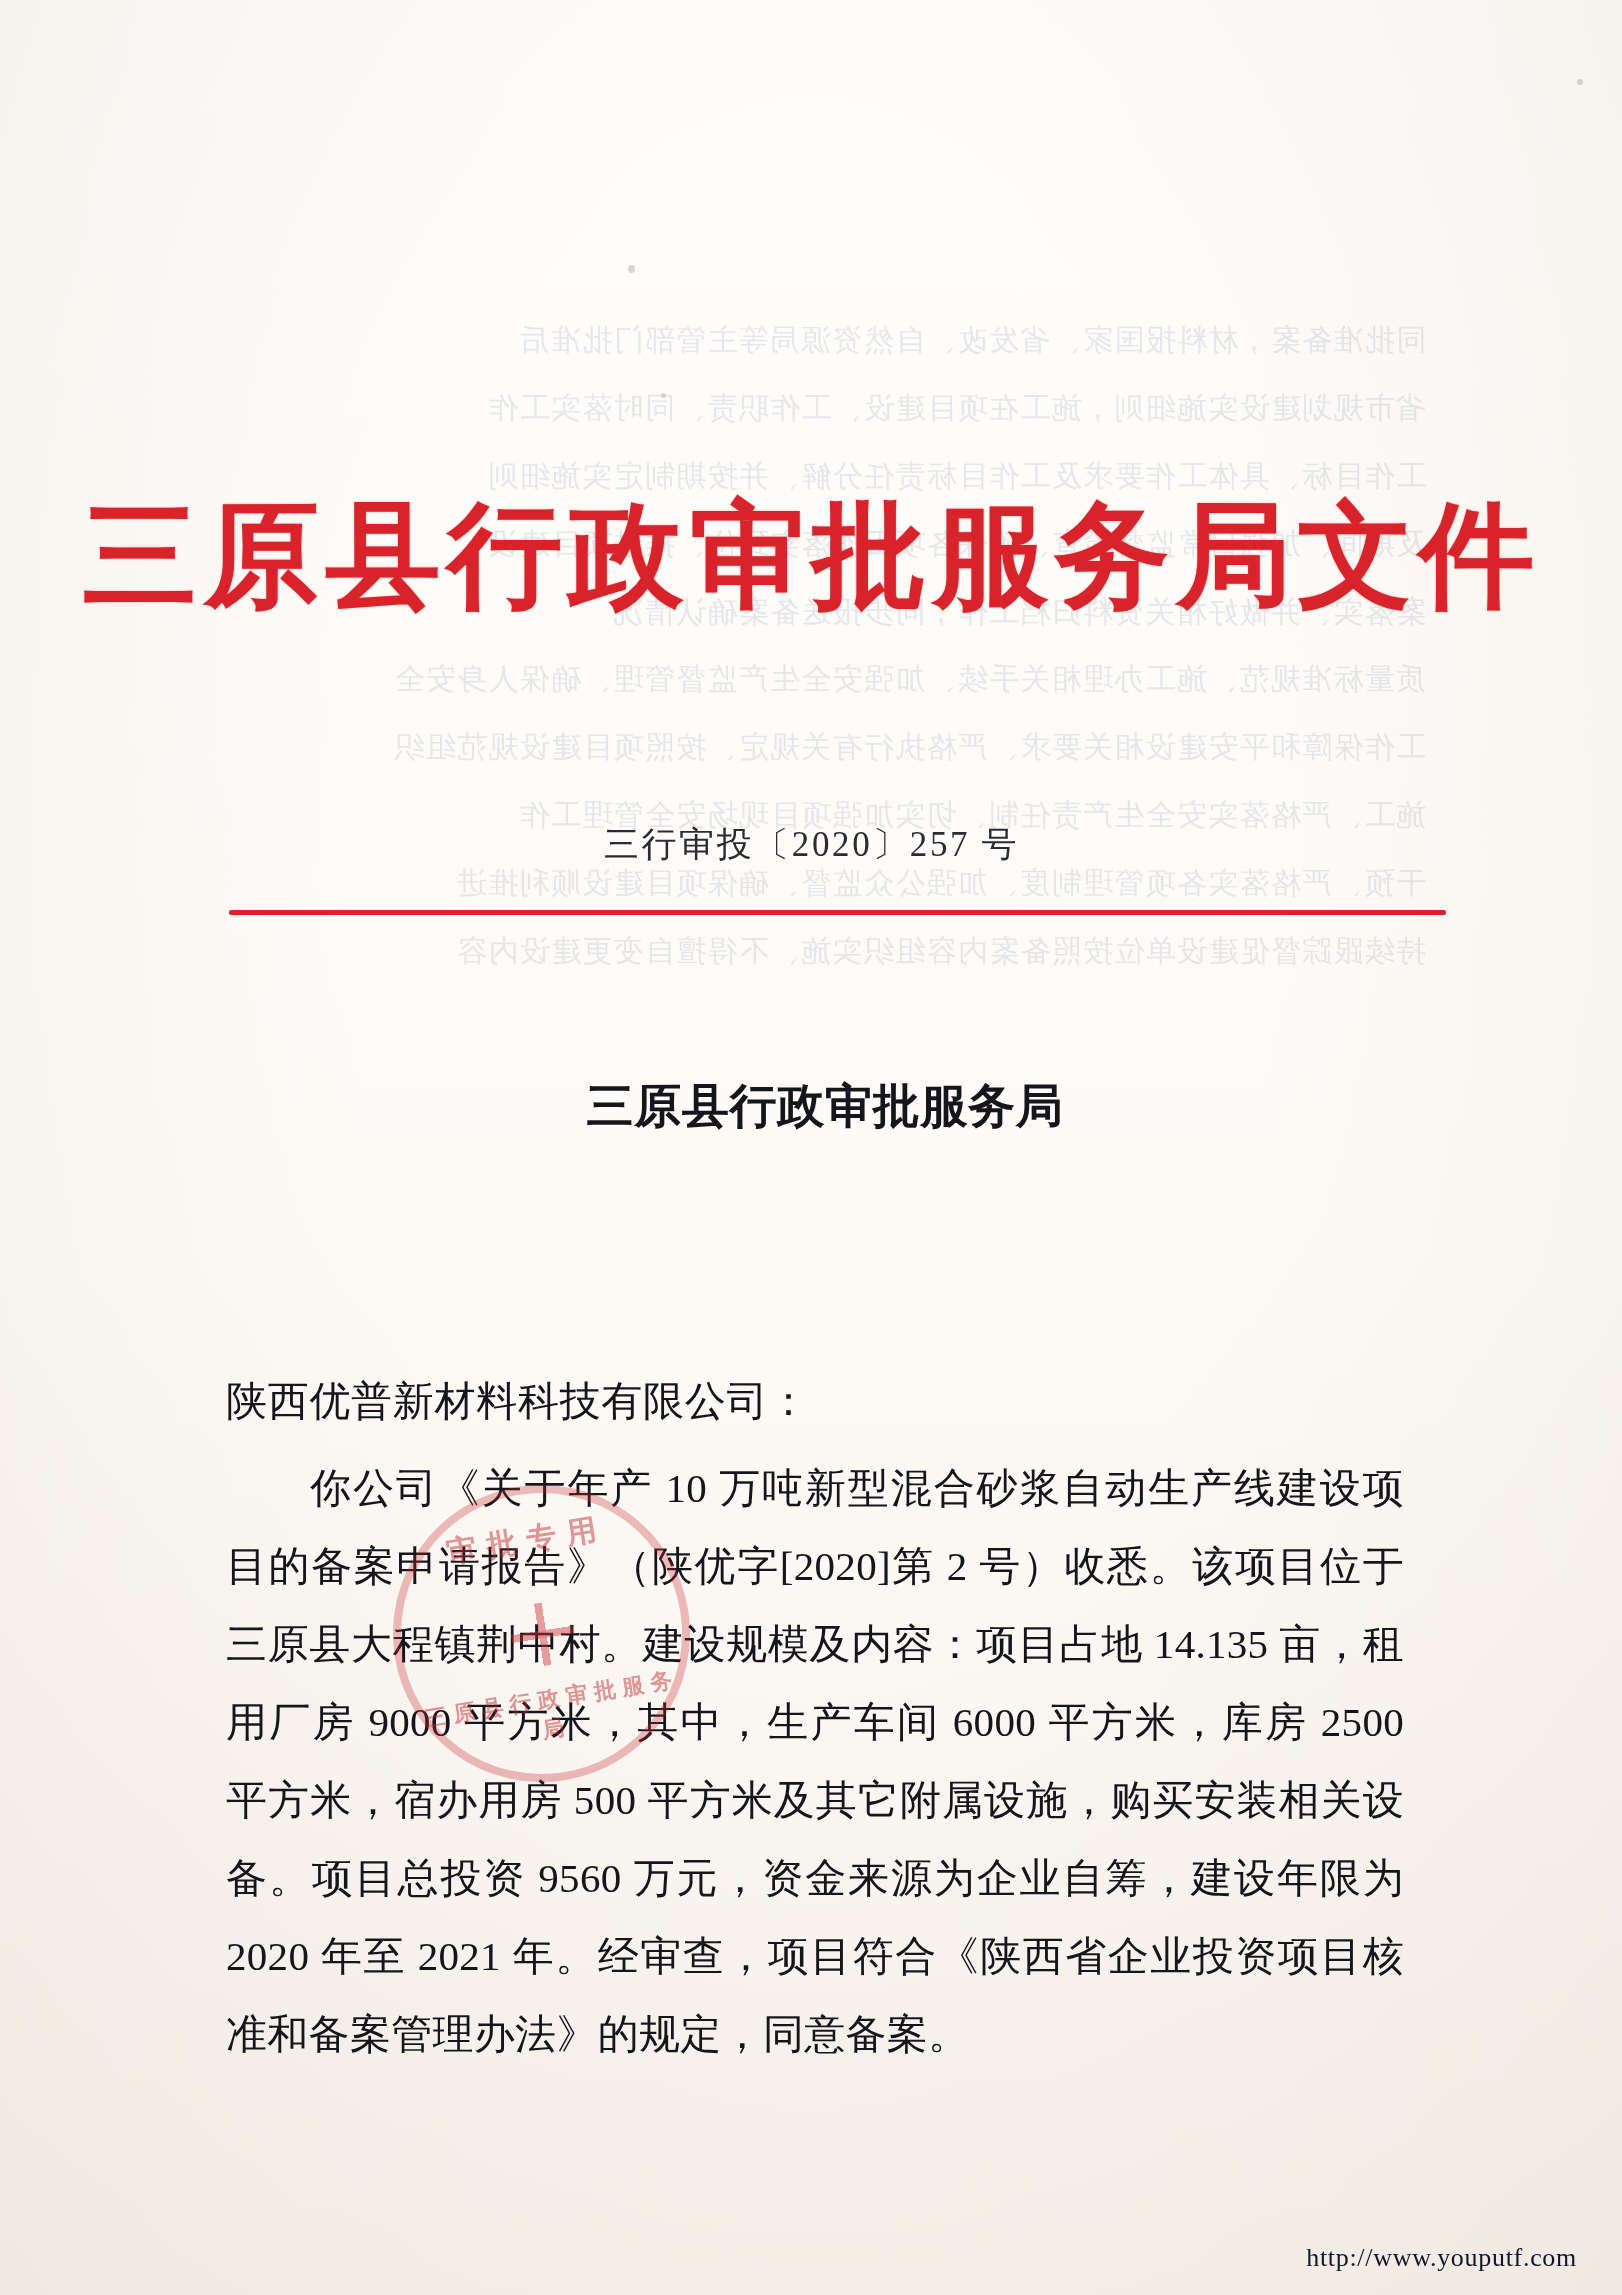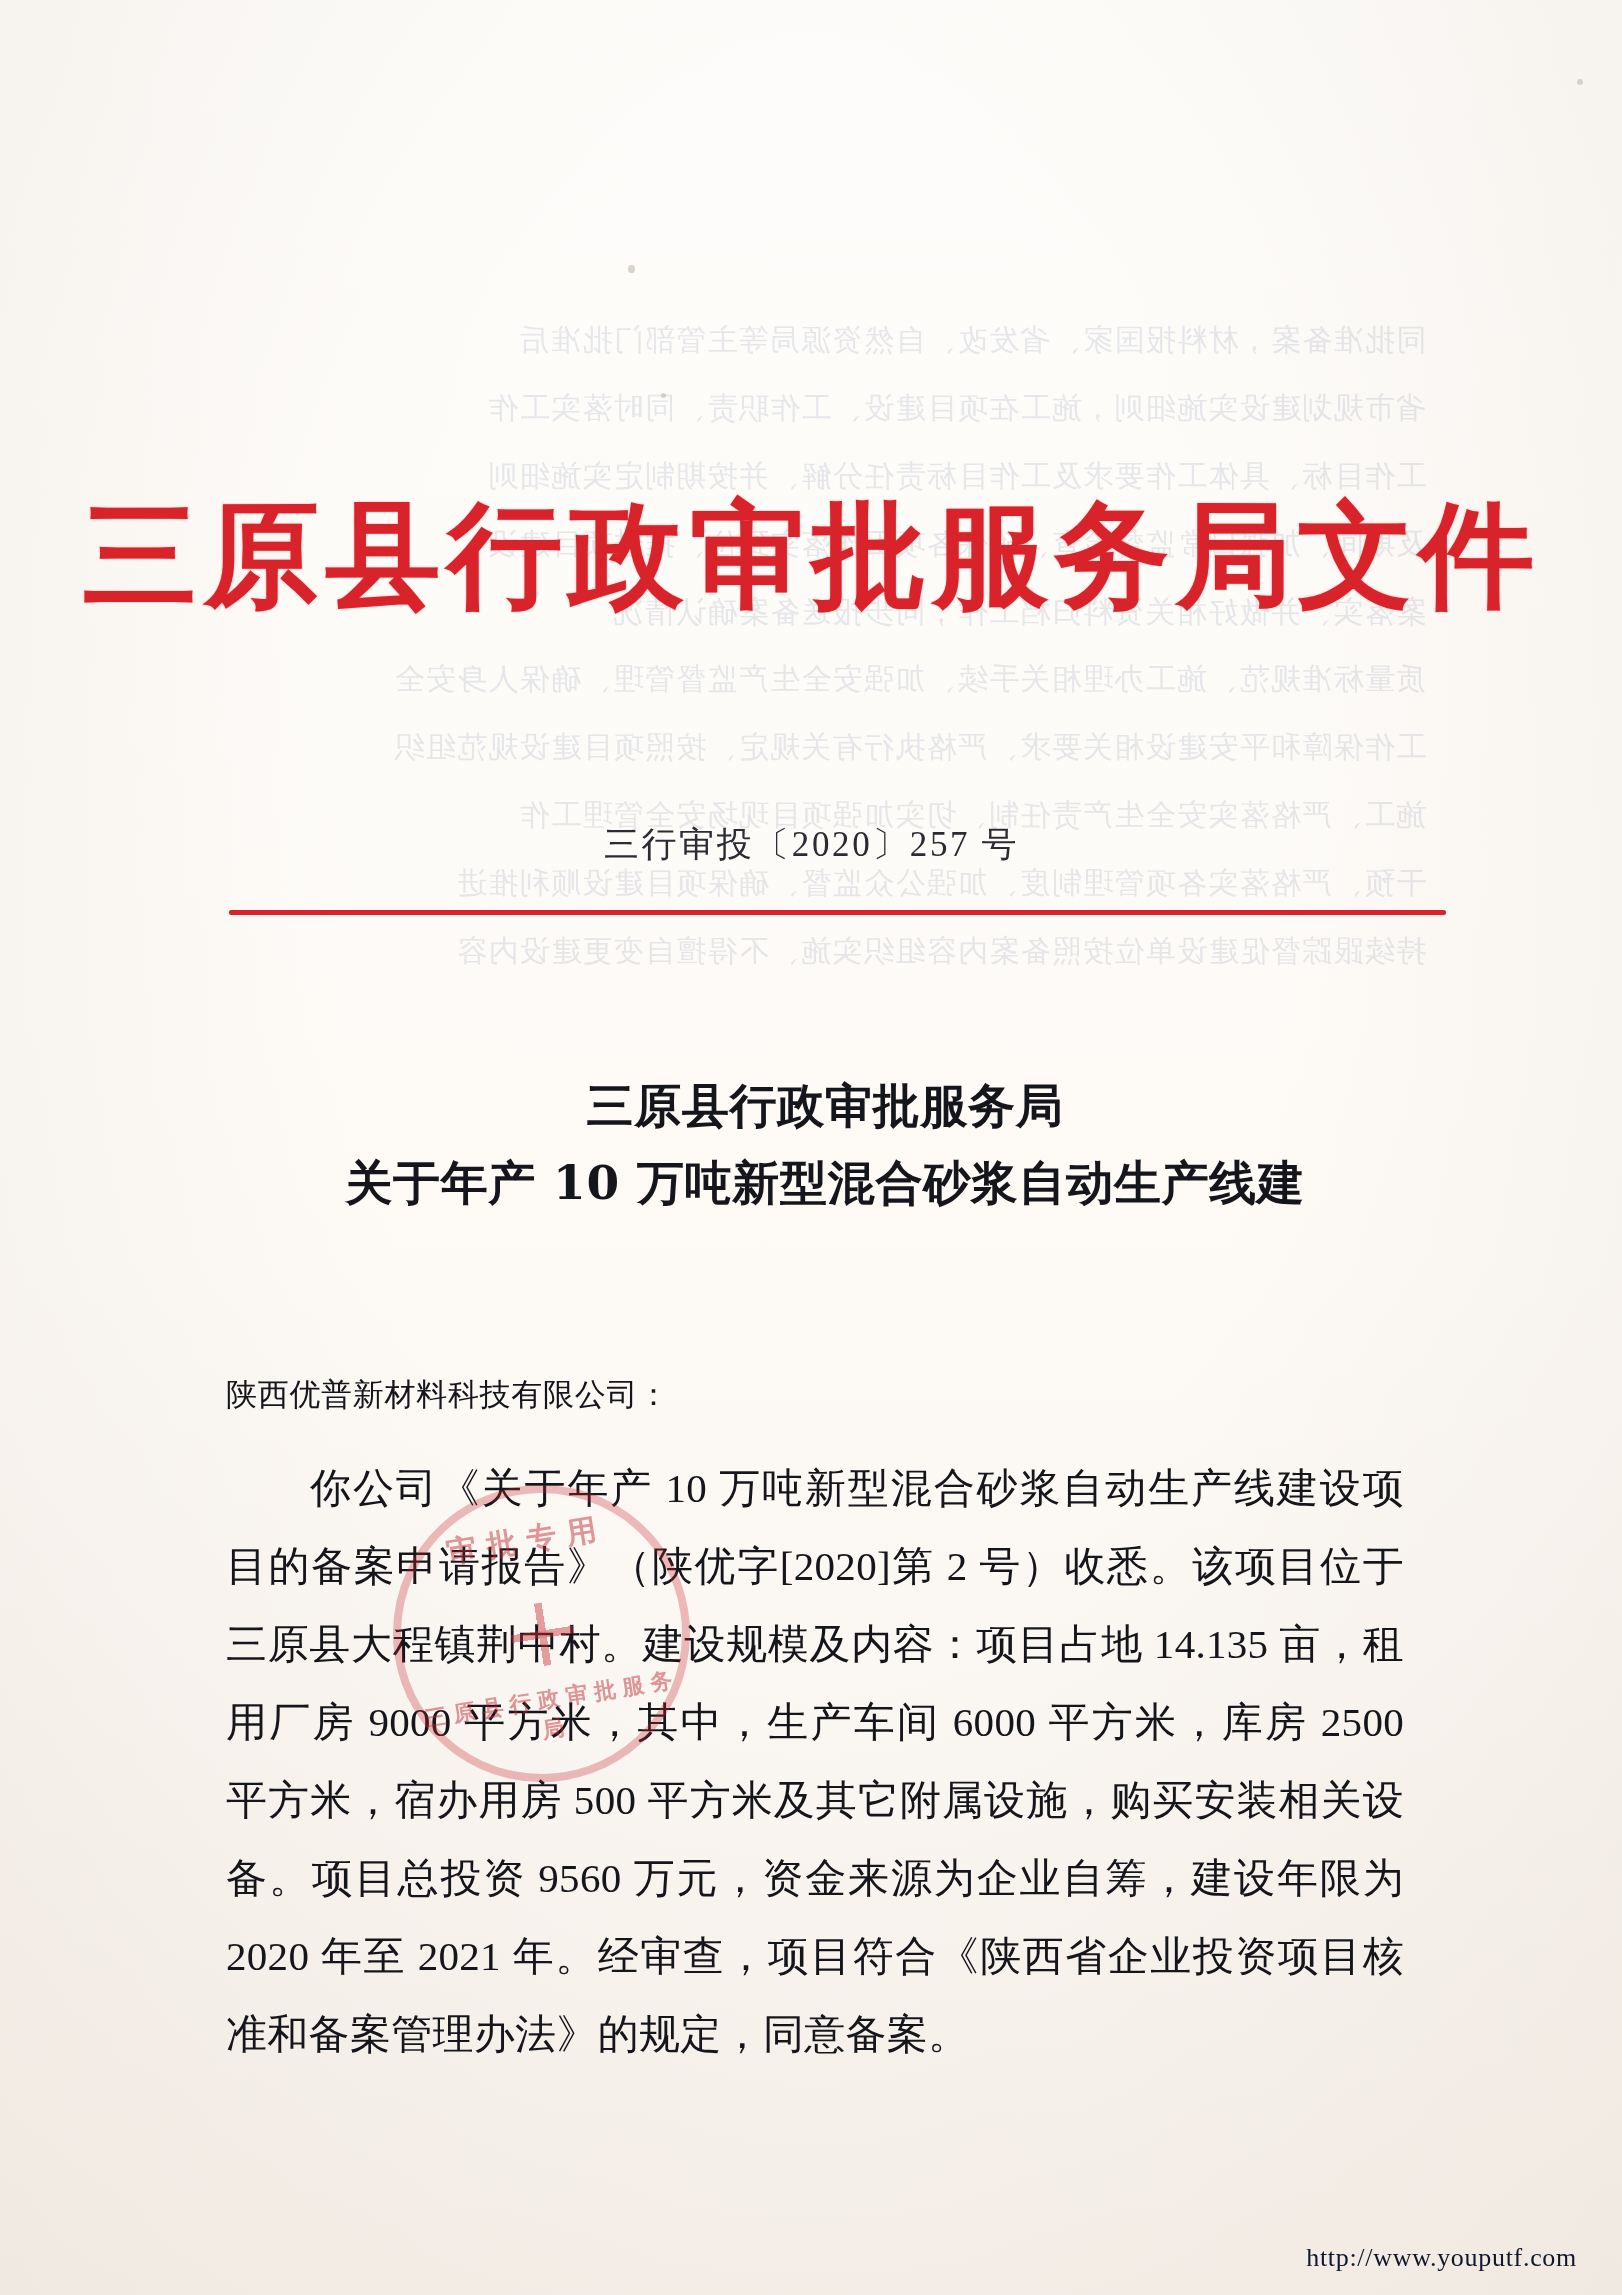--- a/index.html
+++ b/index.html
@@ -104,21 +104,21 @@
     letter-spacing: 0.7px;
   }
   .title .ln { display: block; }
   .title .ln2, .title .ln3 { text-align: center; }
 
   
   .recipient {
     position: absolute;
     top: 1374px;
     left: 226px;
-    font-size: 31px;
+    font-size: 41px;
     color: #15151c;
     letter-spacing: 0.7px;
     font-family: "Liberation Serif", serif;
     text-align: center;
   }
   .body-text {
     position: absolute;
     top: 1449px;
     left: 226px;
     width: 1178px;
@@ -203,21 +203,20 @@
 
   <div class="content">
     <div class="masthead">三原县行政审批服务局文件</div>
 
     <div class="doc-number">三行审投〔2020〕257 号</div>
 
     <div class="red-rule"></div>
 
     <div class="title">
       <span class="ln ln1">三原县行政审批服务局</span>
-      <span class="ln ln2">关于年产 10 万吨新型混合砂浆自动生产线建</span>
     </div>
 
     <div class="recipient">陕西优普新材料科技有限公司：</div>
 
     <div class="body-text">
       <p>你公司《关于年产 10 万吨新型混合砂浆自动生产线建设项目的备案申请报告》（陕优字[2020]第 2 号）收悉。该项目位于三原县大程镇荆中村。建设规模及内容：项目占地 14.135 亩，租用厂房 9000 平方米，其中，生产车间 6000 平方米，库房 2500 平方米，宿办用房 500 平方米及其它附属设施，购买安装相关设备。项目总投资 9560 万元，资金来源为企业自筹，建设年限为 2020 年至 2021 年。经审查，项目符合《陕西省企业投资项目核准和备案管理办法》的规定，同意备案。</p>
     </div>
 
     <div class="seal">
       <div class="seal-top">审批专用</div>

